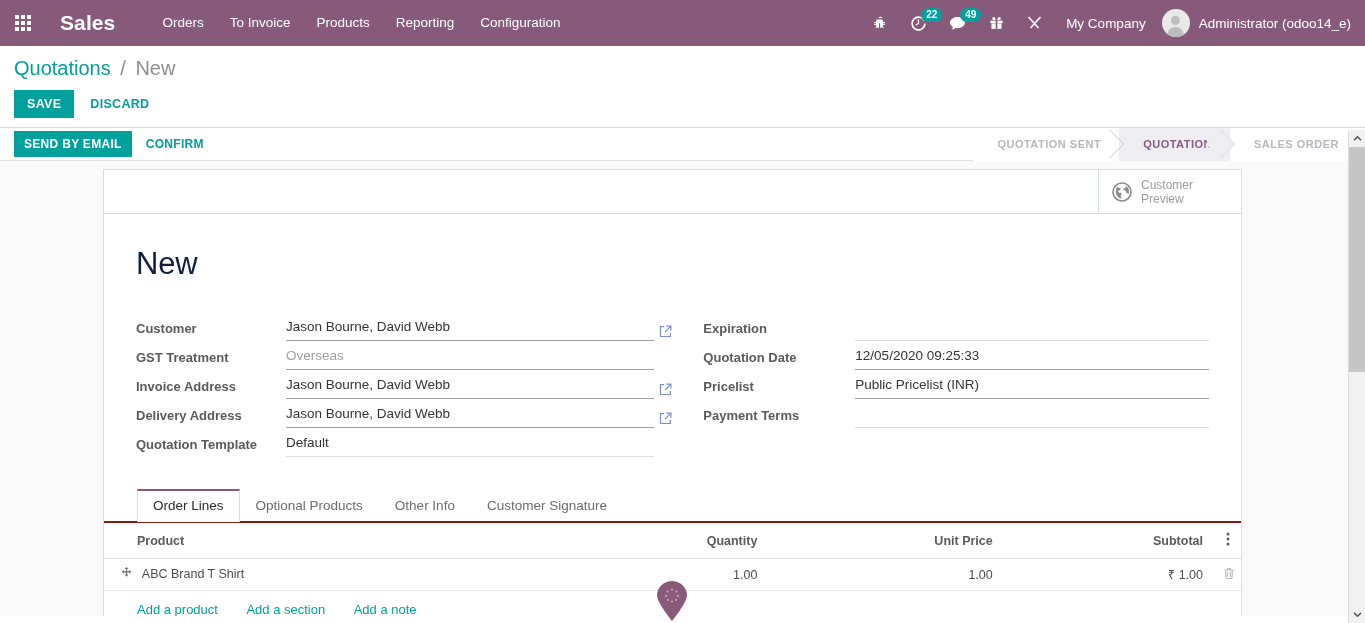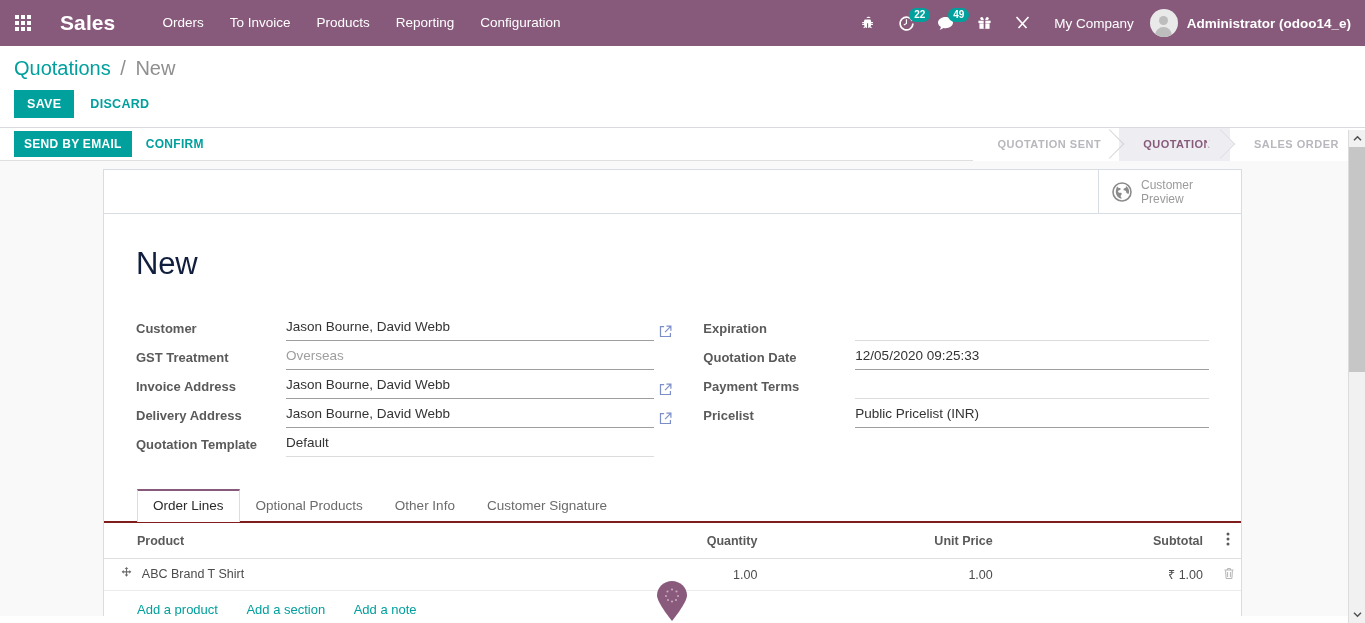--- a/index.html
+++ b/index.html
@@ -85,21 +85,20 @@
   .company-name {
     font-size: 13.5px;
     padding: 0 12px;
     white-space: nowrap;
     cursor: pointer;
   }
   .user-box {
     display: flex; align-items: center; gap: 9px;
     padding: 0 6px 0 4px;
     cursor: pointer;
-    font-weight: bold;
   }
   .avatar {
     width: 28px; height: 28px; border-radius: 50%;
     background: #e9e9e9;
     display: flex; align-items: flex-end; justify-content: center;
     overflow: hidden;
   }
   .avatar .head { width: 9px; height: 9px; border-radius: 50%; background: #bdbdbd; position: absolute; margin-bottom: 12px;}
   .avatar .body { width: 17px; height: 10px; border-radius: 9px 9px 0 0; background: #bdbdbd; }
   .user-name { font-size: 13.5px; white-space: nowrap; }
@@ -577,27 +576,27 @@
             <div class="flabel">Expiration</div>
             <div class="fval light"></div>
           </div>
 
           <div class="frow">
             <div class="flabel">Quotation Date</div>
             <div class="fval">12/05/2020 09:25:33</div>
           </div>
 
           <div class="frow">
+            <div class="flabel">Pricelist</div>
+            <div class="fval">Public Pricelist (INR)</div>
+          </div>
+
+          <div class="frow">
             <div class="flabel">Payment Terms</div>
             <div class="fval light"></div>
-          </div>
-
-          <div class="frow">
-            <div class="flabel">Pricelist</div>
-            <div class="fval">Public Pricelist (INR)</div>
           </div>
 
         </div>
       </div>
 
       <div class="notebook">
         <div class="tabs">
           <div class="tab active">Order Lines</div>
           <div class="tab">Optional Products</div>
           <div class="tab">Other Info</div>

